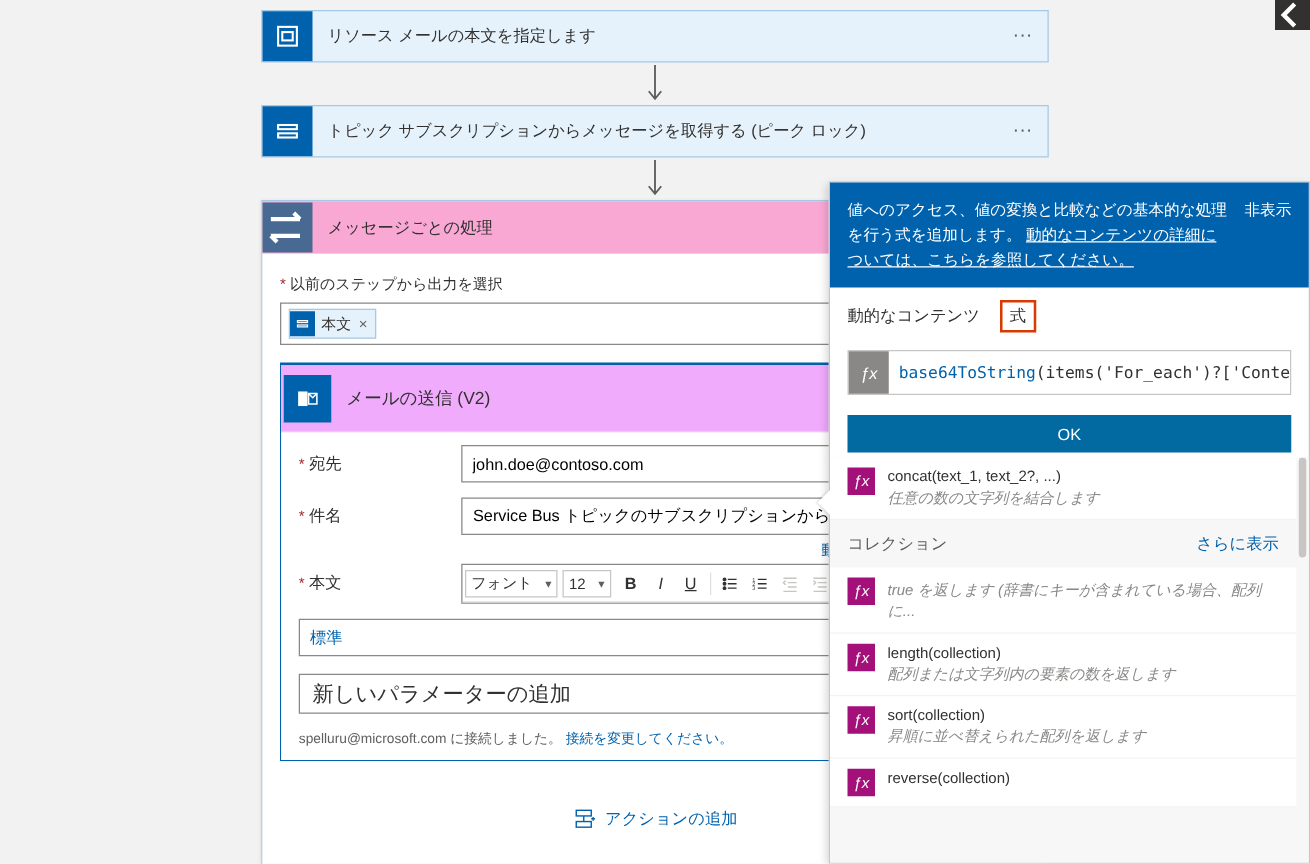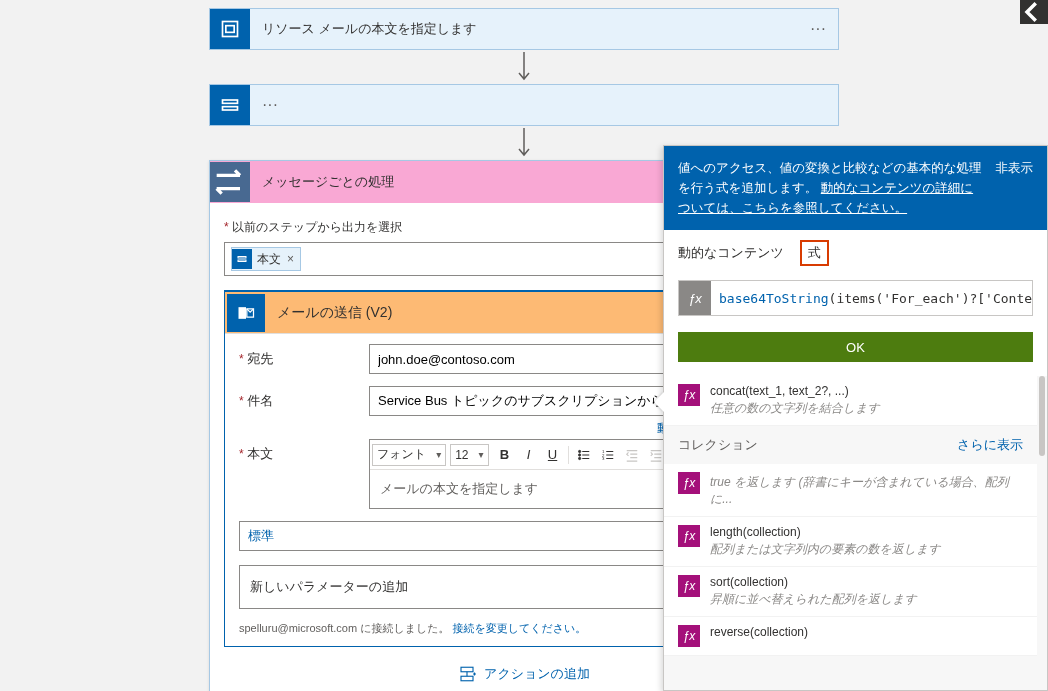--- a/index.html
+++ b/index.html
@@ -118,23 +118,23 @@
 .token-x { margin-left: 6px; color: #605e5c; cursor: pointer; }
 
 
 .mail-card {
   margin-top: 14px;
   border: 1px solid #0062ad;
   border-top: 2px solid #0062ad;
 }
 .mail-head {
   display: flex; align-items: center;
-  background: #fdba74;
+  background: #f0abfc;
   border-bottom: 1px solid #e1dfdd;
-  height: 42px;
+  height: 54px;
 }
 .mail-icon {
   width: 38px; height: 38px;
   background: #0062ad;
   display: flex; align-items: center; justify-content: center;
   color: #fff;
   margin: 2px;
 }
 .mail-icon svg { width: 20px; height: 20px; }
 .mail-title { flex: 1; padding: 0 10px; font-size: 14px; }
@@ -209,24 +209,24 @@
   flex: 1;
   border: 1px solid #8a8886;
   height: 30px;
   padding: 0 8px;
   display: flex; align-items: center; justify-content: space-between;
   color: #0062ad;
 }
 .imp-clear { width: 30px; text-align: center; color: #0062ad; font-size: 16px; cursor: pointer; }
 .add-param {
   border: 1px solid #8a8886;
-  height: 44px;
+  height: 32px;
   padding: 0 10px;
   display: flex; align-items: center; justify-content: space-between;
-  font-size: 13px;
+  font-size: 17px;
   color: #323130;
 }
 .conn-info {
   font-size: 11px;
   color: #605e5c;
   padding-top: 12px;
 }
 .conn-info a { color: #0062ad; text-decoration: none; }
 
 .add-action {
@@ -234,20 +234,21 @@
   padding: 18px 0;
   background: #fff;
 }
 .add-action-inner {
   display: inline-flex;
   align-items: center;
   gap: 8px;
   color: #0062ad;
   font-size: 13px;
   cursor: pointer;
+  margin-top: 19px;
 }
 .add-action-inner svg { width: 18px; height: 18px; }
 
 
 .right-panel {
   position: absolute;
   right: 0;
   top: 145px;
   width: 385px;
   background: #fff;
@@ -297,22 +298,22 @@
 .rp-expr-input {
   flex: 1;
   padding: 0 8px;
   font-family: Consolas, monospace;
   font-size: 13px;
   white-space: nowrap;
   overflow: hidden;
 }
 .rp-expr-input .fn { color: #0062ad; }
 .rp-ok {
-  margin: 10px 14px 14px 14px;
-  background: #4d7c0f;
+  margin: 10px 14px 4px 14px;
+  background: #0369a1;
   color: #fff;
   border: none;
   height: 30px;
   padding: 0 38px;
   font-size: 13px;
   cursor: pointer;
 }
 .rp-body {
   flex: 1;
   overflow: hidden;
@@ -412,20 +413,21 @@
   </div>
 
   <div class="step-wrap">
     <div class="step-bar">
       <div class="step-icon">
         <svg viewBox="0 0 24 24" fill="none" stroke="white" stroke-width="2">
             <rect x="3" y="6" width="18" height="4"></rect>
             <rect x="3" y="14" width="18" height="4"></rect>
           </svg>
       </div>
+      <div class="step-title">トピック サブスクリプションからメッセージを取得する (ピーク ロック)</div>
       <div class="step-more">···</div>
     </div>
   </div>
 
   <div class="arrow-down">
     <svg viewBox="0 0 16 30" stroke="#605e5c" fill="none" stroke-width="1.5">
         <path d="M8 0 V26 M3 21 L8 27 L13 21"></path>
       </svg>
   </div>
 
@@ -540,21 +542,20 @@
                     <svg width="14" height="14" viewBox="0 0 16 16" stroke="currentColor" fill="none" stroke-width="1.3">
                         <path d="M6 10 L10 6 M4 8 a3 3 0 0 1 4-4 M12 8 a3 3 0 0 1-4 4"></path>
                       </svg>
                   </div>
                   <div class="tb-btn">
                     <svg width="14" height="14" viewBox="0 0 16 16" stroke="currentColor" fill="none" stroke-width="1.3">
                         <path d="M5 4 L2 8 L5 12 M11 4 L14 8 L11 12"></path>
                       </svg>
                   </div>
                 </div>
-                <div class="rich-body">メールの本文を指定します</div>
               </div>
             </div>
           </div>
           <div class="importance-row">
             <div class="imp-select">
               <span>標準</span>
               <span style="color:#0062ad">⌄</span>
             </div>
             <div class="imp-clear">✕</div>
           </div>

